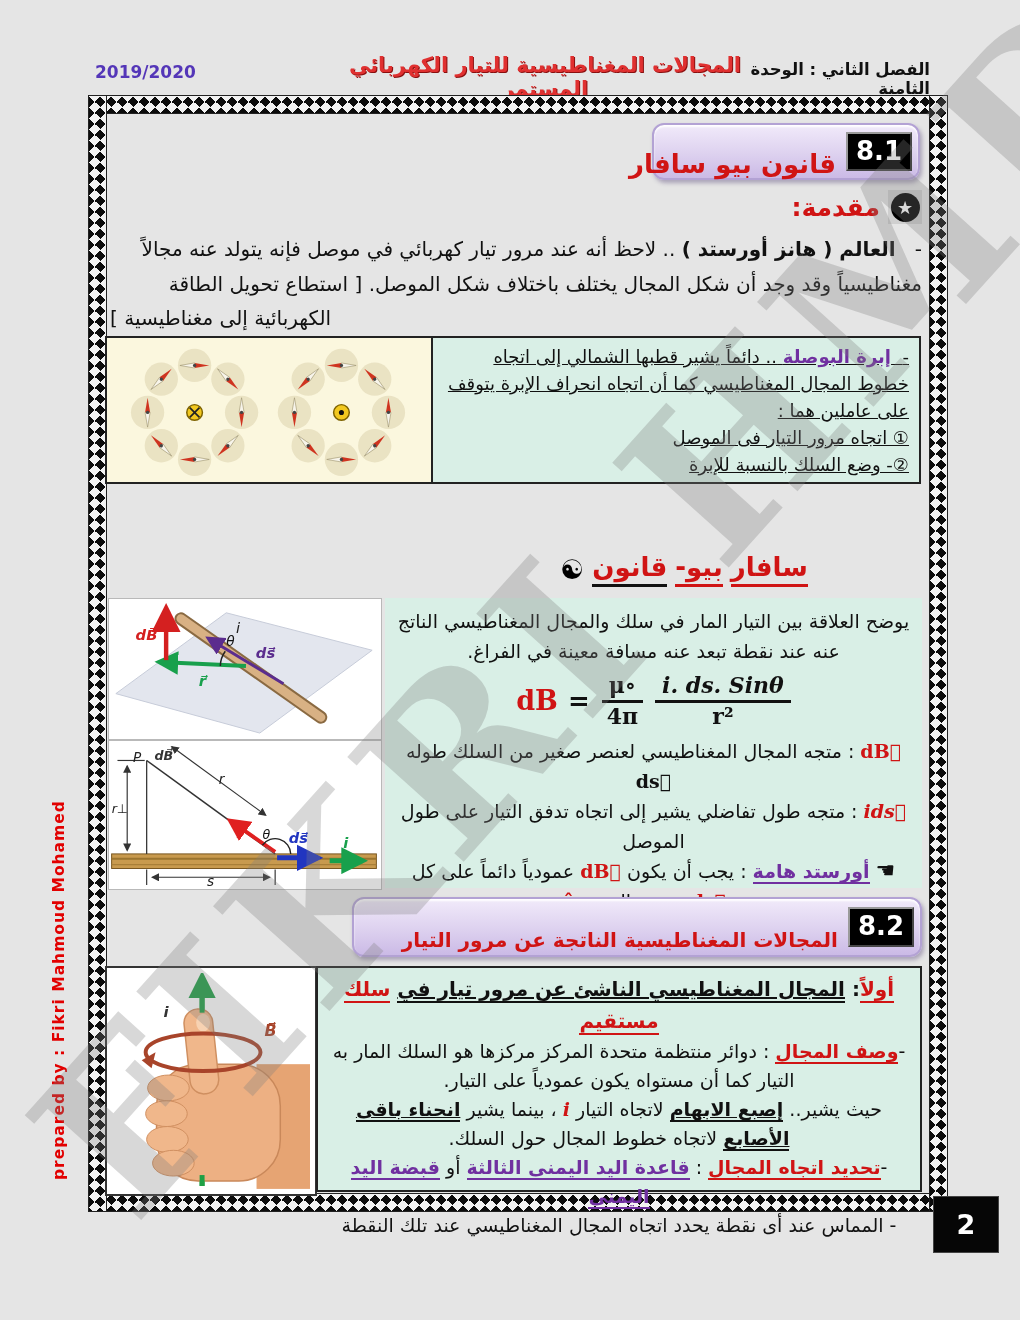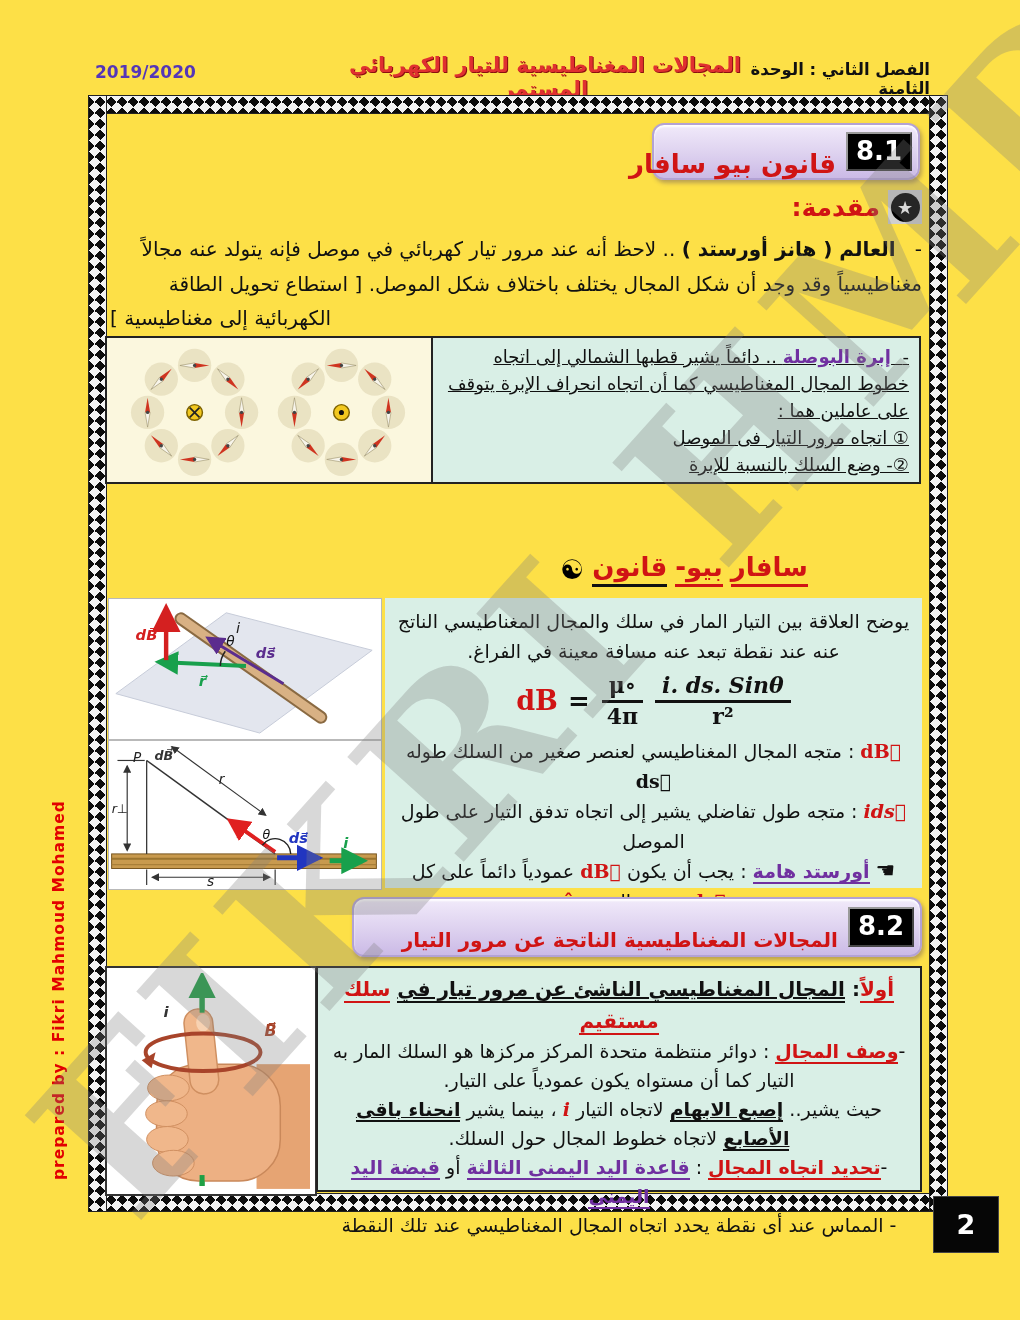--- a/index.html
+++ b/index.html
@@ -1,16 +1,16 @@
 <!DOCTYPE html>
 <html lang="ar"><head>
 <meta charset="utf-8">
 <style>
   html,body{margin:0;padding:0;background:#fff;}
-  .page{position:relative;width:1020px;height:1320px;background:#fde047;overflow:hidden;
+  .page{position:relative;width:1020px;height:1320px;background:#e5e5e5;overflow:hidden;
         font-family:"DejaVu Sans",sans-serif;color:#111;}
   
   .hdr-year{position:absolute;left:95px;top:62px;font-size:17px;font-weight:bold;color:#5436b8;}
   .hdr-title{position:absolute;left:330px;top:53px;width:430px;text-align:center;direction:rtl;
              font-size:21px;font-weight:bold;color:#e03030;text-shadow:1px 1px 0 #8a0f0f;}
   .hdr-chapter{position:absolute;left:735px;top:60px;width:195px;direction:rtl;text-align:right;
                font-size:16.5px;font-weight:bold;color:#111;}
   
   .zig{position:absolute;z-index:2;background:
         conic-gradient(from 45deg,#0c0c0c 25%,#f2f2f2 0 50%,#0c0c0c 0 75%,#f2f2f2 0);

